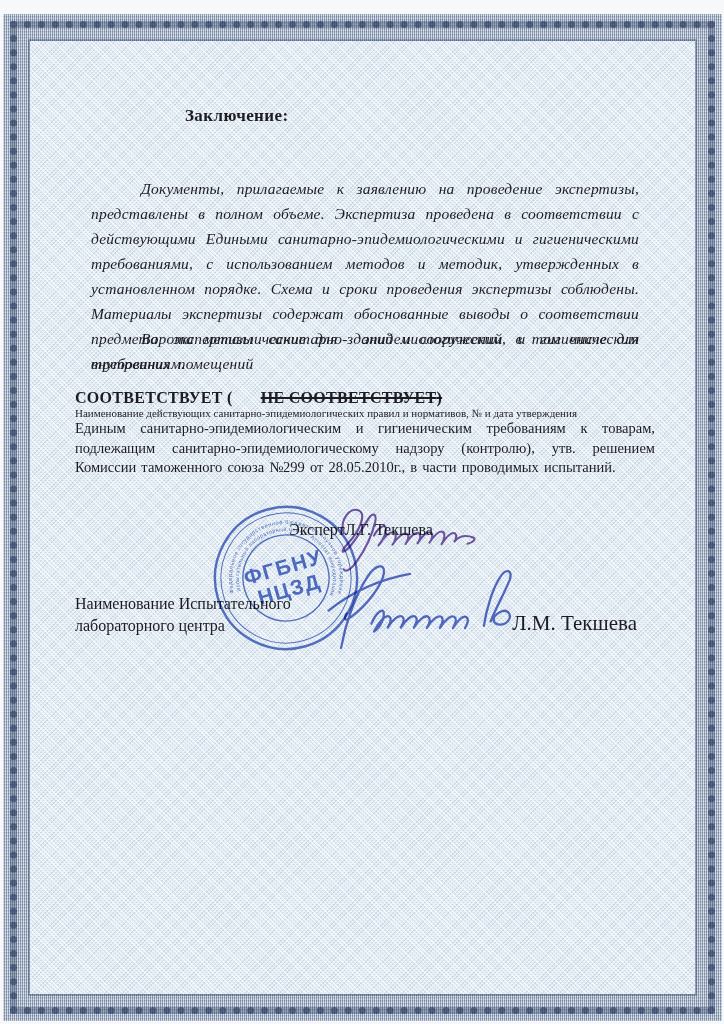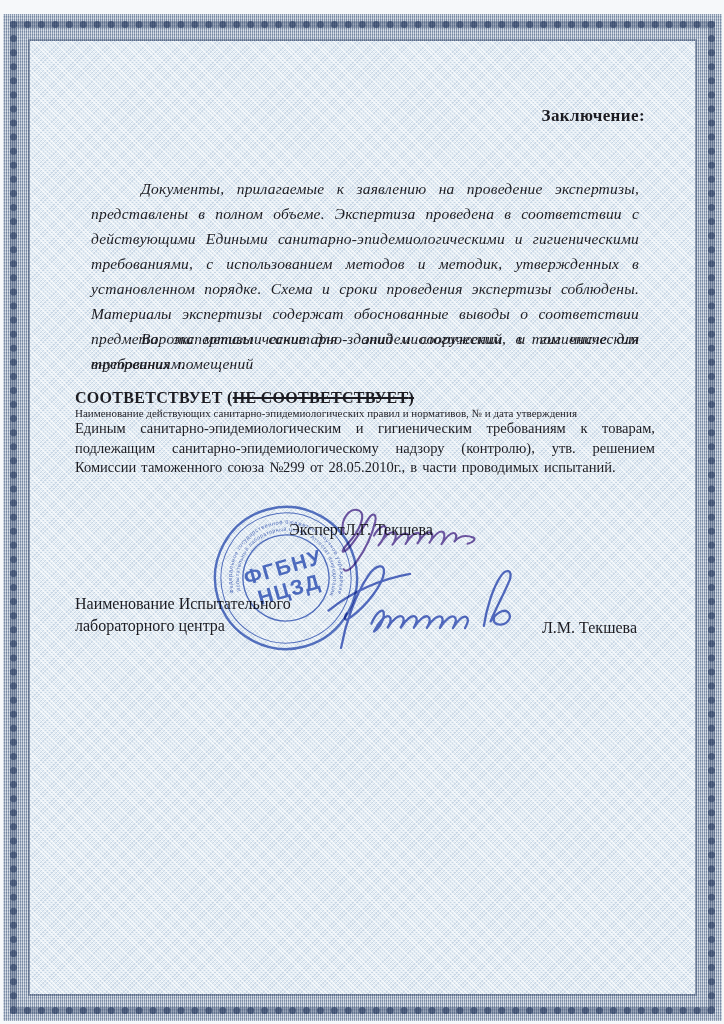--- a/index.html
+++ b/index.html
@@ -31,40 +31,40 @@
     background-color:#dde8f1;
     background-image:
       repeating-linear-gradient(45deg, rgba(255,255,255,.65) 0 1px, rgba(255,255,255,0) 1px 3px),
       repeating-linear-gradient(135deg, rgba(140,165,195,.28) 0 1px, rgba(140,165,195,0) 1px 3px),
       repeating-linear-gradient(0deg, rgba(255,255,255,.35) 0 1px, rgba(255,255,255,0) 1px 2px);
     box-shadow:0 0 0 2px rgba(50,70,105,.40);
   }
   .abs{position:absolute;}
   
   .title{
-    top:106px;left:185px;width:460px;text-align:right;
+    top:106px;left:185px;width:460px;text-align:left;
     font-weight:bold;font-size:17px;letter-spacing:.4px;
   }
   .body-par{
     left:75px;width:548px;margin:16px;text-align:justify;
     font-style:italic;font-size:15.5px;line-height:25px;
     word-spacing:3.5px;letter-spacing:.2px;
   }
   .p1{top:160px;text-indent:50px;}
   .p2{top:310px;text-indent:50px;}
   .verdict{top:389px;left:75px;font-weight:bold;font-size:16px;letter-spacing:.3px;}
-  .struck{text-decoration:line-through;text-decoration-thickness:2px;}
+  .struck{text-decoration:line-through;text-decoration-thickness:2px;margin-left:28px;}
   .caption{top:407px;left:75px;font-size:11px;color:#23232b;}
   .reg{
     top:419px;left:75px;width:580px;margin:0;text-align:justify;
     font-weight:normal;font-size:14.5px;line-height:19.5px;word-spacing:1.5px;
   }
   .sig-row1{top:521px;left:75px;width:572px;display:flex;justify-content:center;font-size:16px;}
   .role2{top:593px;left:75px;font-size:16px;line-height:22px;}
-  .name2{top:611px;left:75px;width:562px;text-align:right;font-size:16px;margin-top:8px;}
+  .name2{top:611px;left:75px;width:562px;text-align:right;font-size:21px;}
   
   .stamp{top:502px;left:210px;transform:rotate(-16deg);mix-blend-mode:multiply;opacity:.88;}
   .sig1{top:494px;left:330px;transform:rotate(-3deg);mix-blend-mode:multiply;opacity:.92;}
   .sig2{top:552px;left:314px;transform:rotate(-4deg);mix-blend-mode:multiply;opacity:.92;}
   svg{display:block;}
 </style>
 </head>
 <body>
 
 <div class="sheet">

